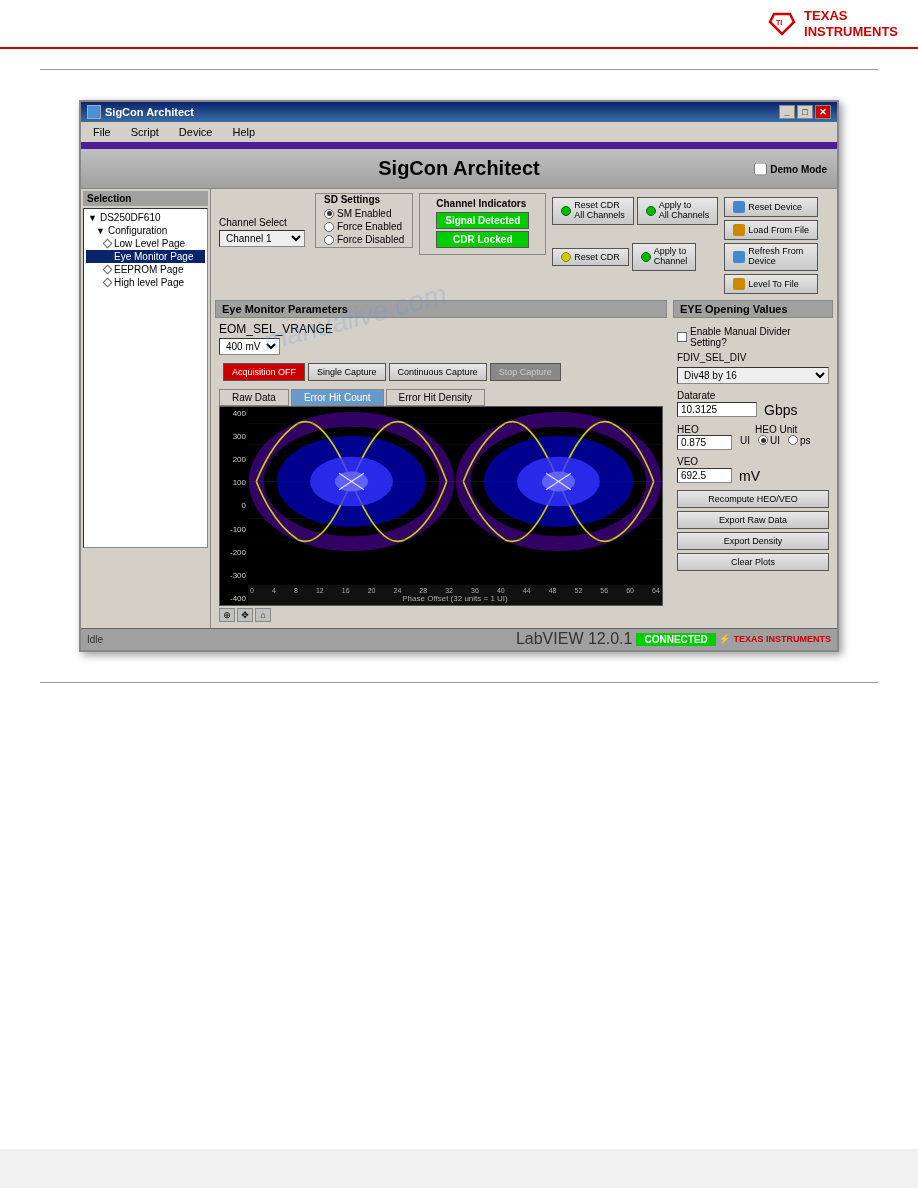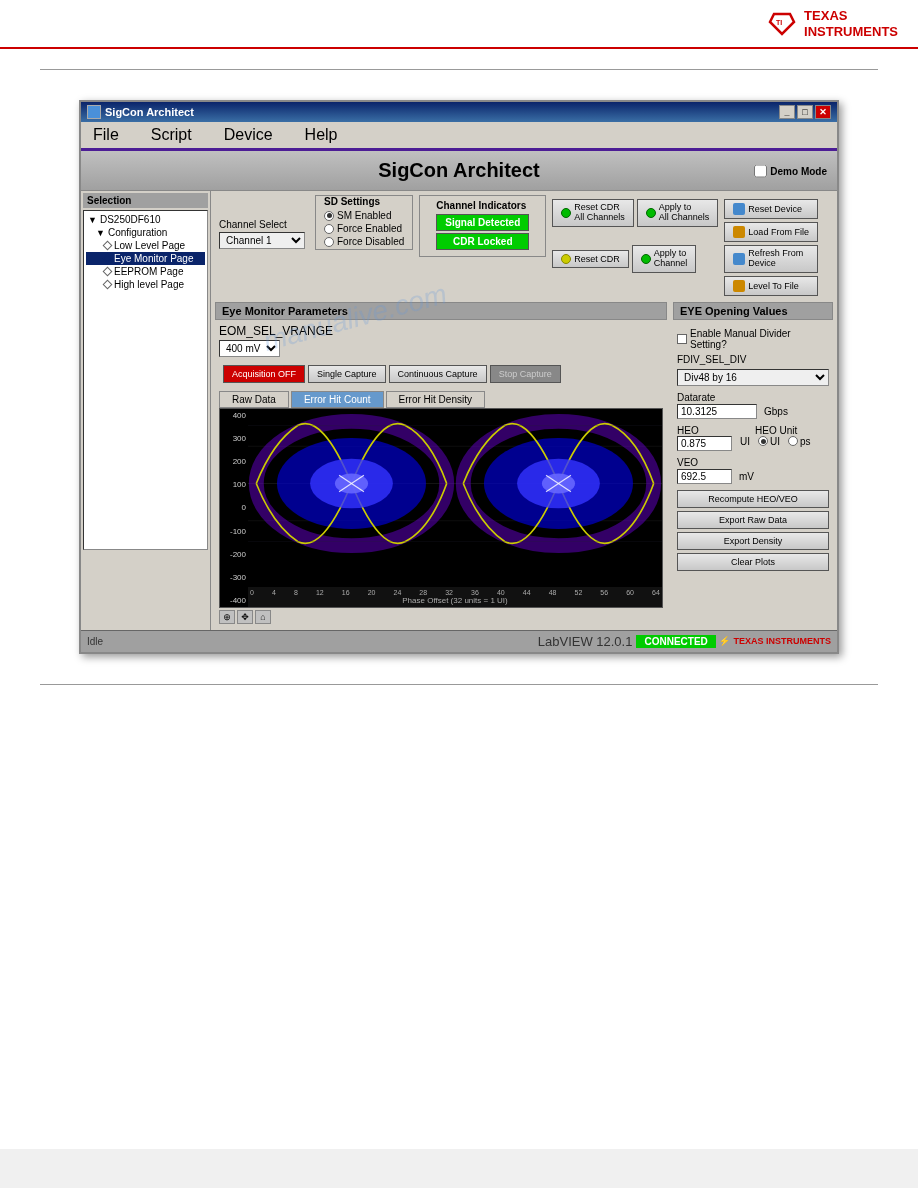--- a/index.html
+++ b/index.html
@@ -99,25 +99,25 @@
       align-items: center;
       justify-content: center;
       cursor: pointer;
       color: #000;
     }
     .tb-btn-close { background: #c00; color: white; }
 
     
     .menu-bar {
       background: #d4d0c8;
-      border-bottom: 3px solid #4c1d95;
-      display: flex;
-      gap: 16px;
+      border-bottom: 7px solid #4c1d95;
+      display: flex;
+      gap: 4px;
       padding: 2px 4px;
-      font-size: 16px;
+      font-size: 11px;
     }
     .menu-item {
       padding: 2px 8px;
       cursor: pointer;
       color: #000;
     }
 
     
     .app-title-bar {
       background: linear-gradient(to bottom, #c0c0c0, #a0a0a0);
@@ -467,21 +467,21 @@
     }
     .eye-input {
       background: white;
       border: 1px inset #888;
       font-size: 10px;
       padding: 1px 3px;
       width: 80px;
       display: inline-block;
     }
     .eye-unit {
-      font-size: 10px;
+      font-size: 14px;
       margin-left: 3px;
     }
     .eye-action-btn {
       width: 100%;
       padding: 3px 4px;
       font-size: 9px;
       border: 1px solid #555;
       background: linear-gradient(to bottom, #e8e8e8, #c8c8c8);
       cursor: pointer;
       margin-bottom: 3px;
@@ -516,21 +516,21 @@
       background: #a0a0a0;
       border-top: 1px solid #666;
       padding: 2px 6px;
       display: flex;
       align-items: center;
       justify-content: space-between;
       font-size: 10px;
       height: 22px;
     }
     .status-left { color: #333; font-size: 10px; }
-    .status-middle { font-size: 13px; color: #333; }
+    .status-middle { font-size: 16px; color: #333; }
     .status-connected {
       background: #00cc00;
       color: white;
       padding: 1px 8px;
       font-weight: bold;
       font-size: 10px;
     }
     .status-right {
       display: flex;
       align-items: center;

